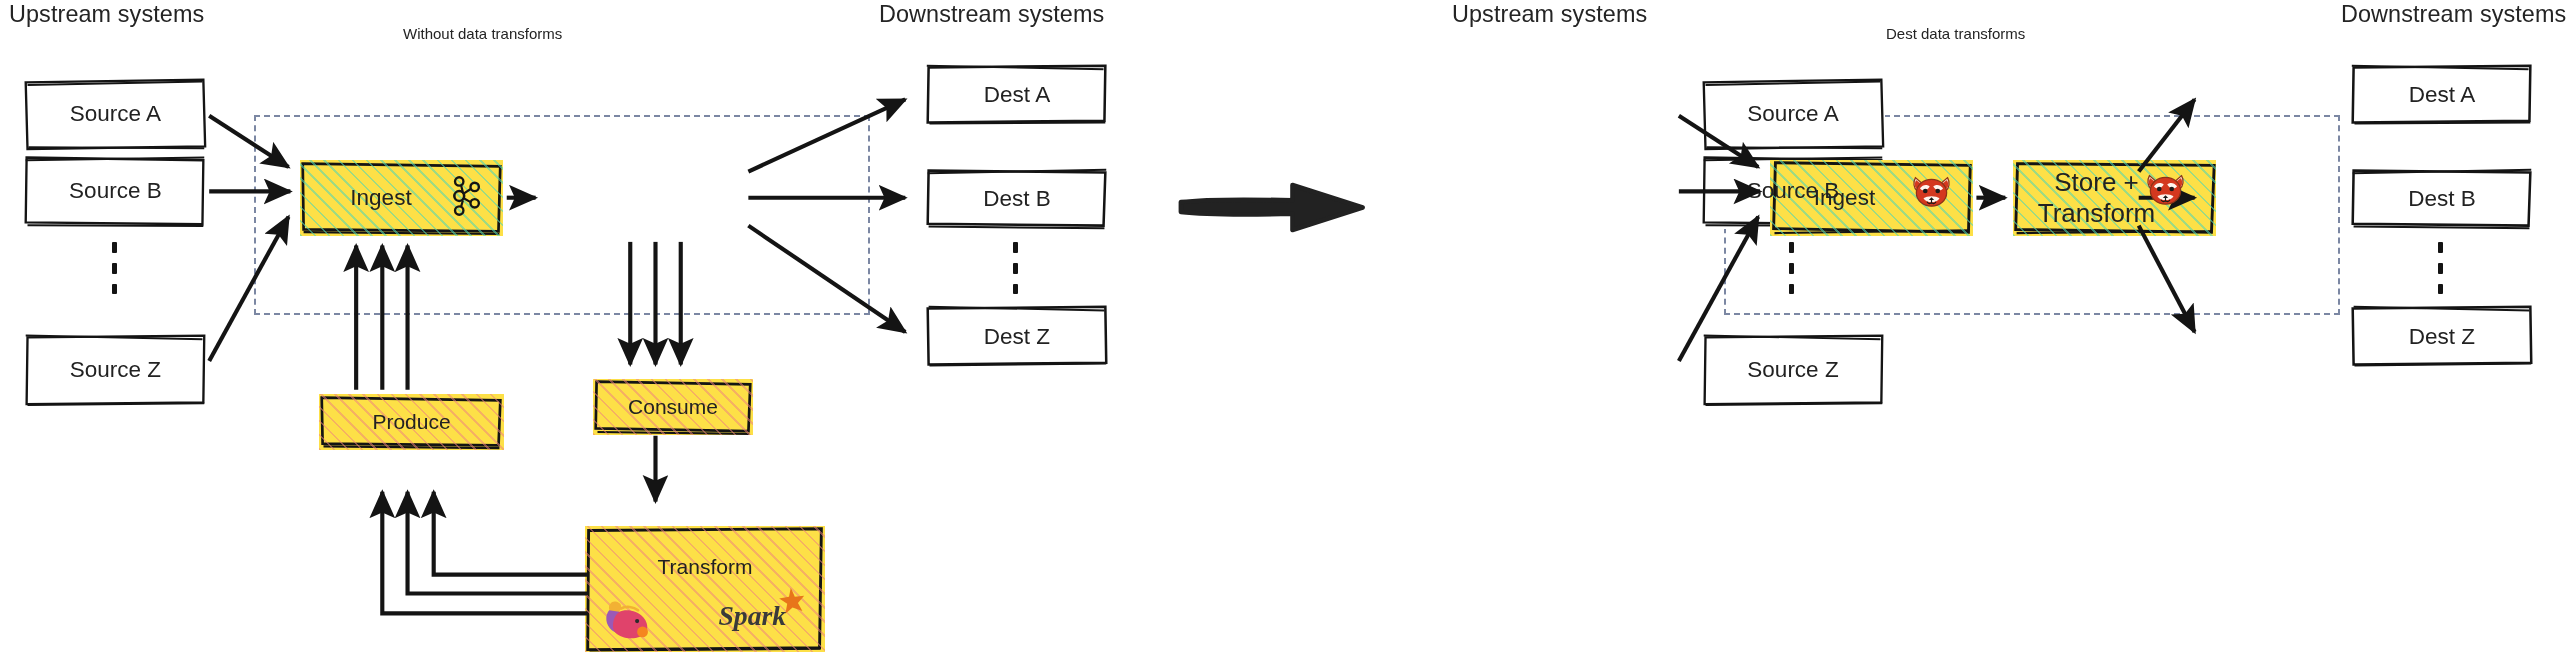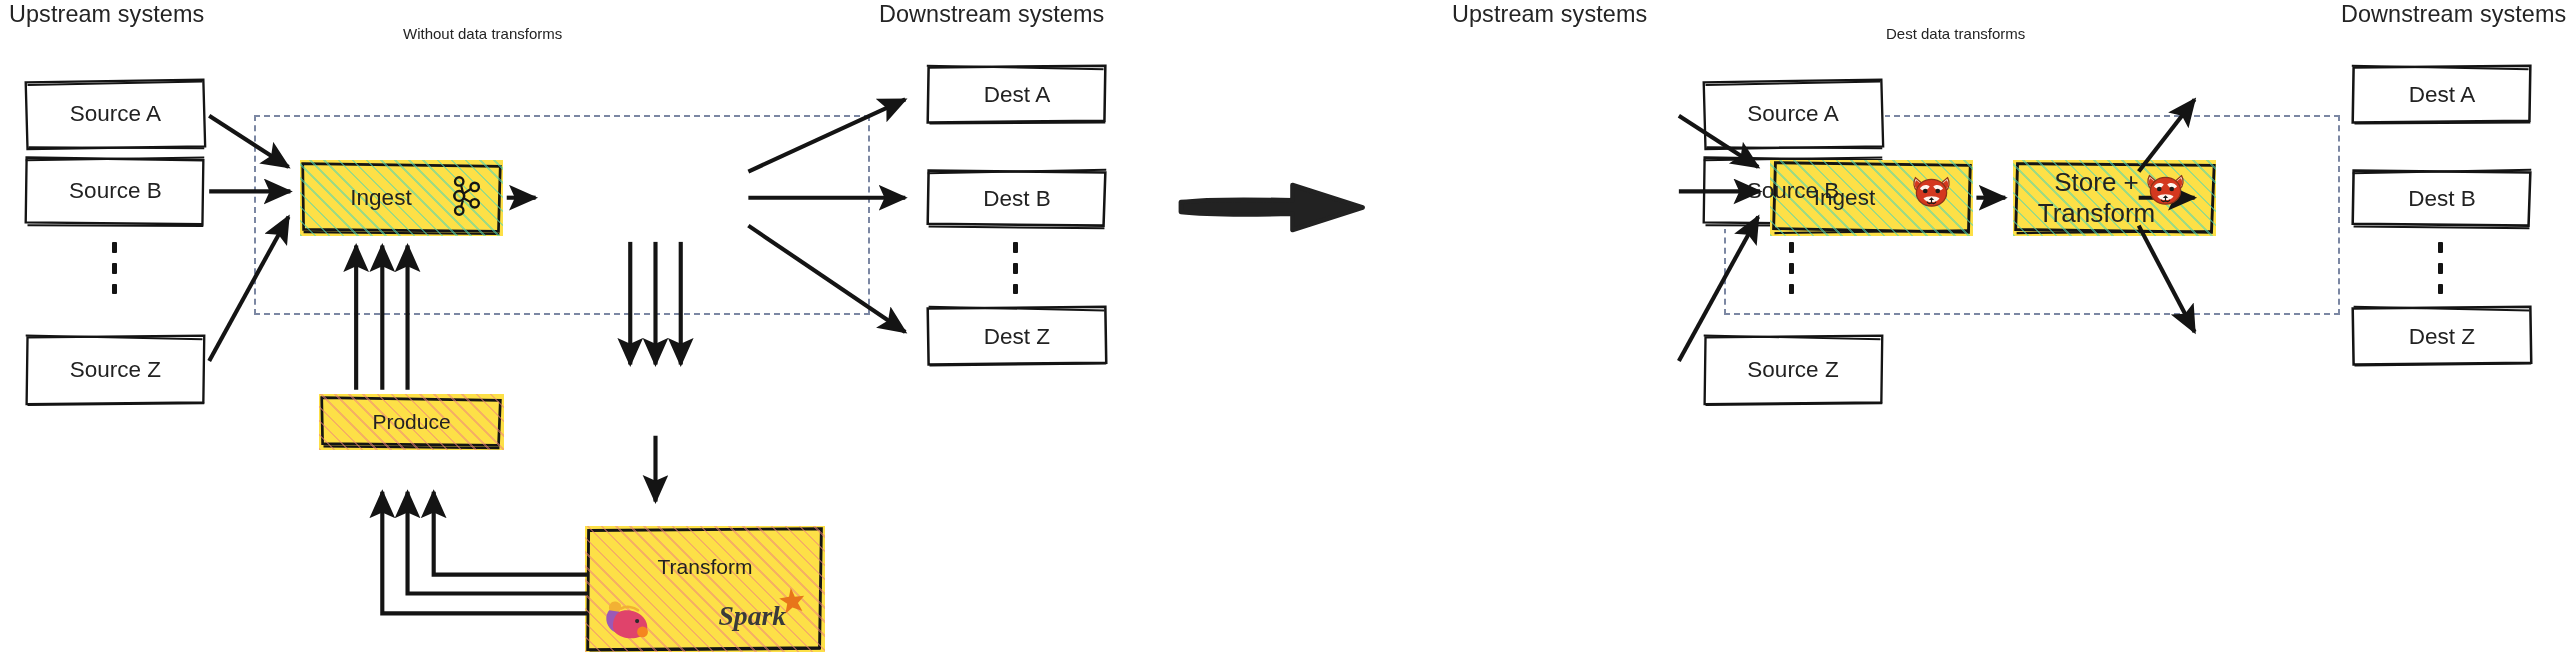--- a/index.html
+++ b/index.html
@@ -180,20 +180,28 @@
 
   <div class="box" style="left:319px;top:394px;width:185px;height:56px;">
     <div class="hatch-pink"></div>
     <svg class="sketch-border" viewBox="0 0 205 62" preserveAspectRatio="none">
       <path d="M3,4 L201,7 L199,57 L4,55 Z" fill="none" stroke="#141414" stroke-width="3"></path>
       <path d="M5,58 L200,60" fill="none" stroke="#141414" stroke-width="2.4"></path>
     </svg>
     <span class="label" style="font-size:21px;">Produce</span>
   </div>
 
+  <div class="box" style="left:593px;top:379px;width:160px;height:56px;">
+    <div class="hatch-pink"></div>
+    <svg class="sketch-border" viewBox="0 0 178 62" preserveAspectRatio="none">
+      <path d="M4,3 L175,6 L173,58 L3,55 Z" fill="none" stroke="#141414" stroke-width="3"></path>
+      <path d="M5,59 L174,61" fill="none" stroke="#141414" stroke-width="2.4"></path>
+    </svg>
+    <span class="label" style="font-size:21px;">Consume</span>
+  </div>
 
   <div class="box" style="left:585px;top:526px;width:240px;height:126px;">
     <div class="hatch-pink"></div>
     <svg class="sketch-border" viewBox="0 0 266 140" preserveAspectRatio="none">
       <path d="M4,5 L262,3 L260,135 L3,137 Z" fill="none" stroke="#141414" stroke-width="3.2"></path>
       <path d="M5,138 L261,136" fill="none" stroke="#141414" stroke-width="2.4"></path>
     </svg>
     <span class="label" style="font-size:21px;position:absolute;left:0;right:0;top:29px;">Transform</span>
 
     <svg class="icon flink-ico" style="left:16px;top:68px;" viewBox="0 0 62 52">

